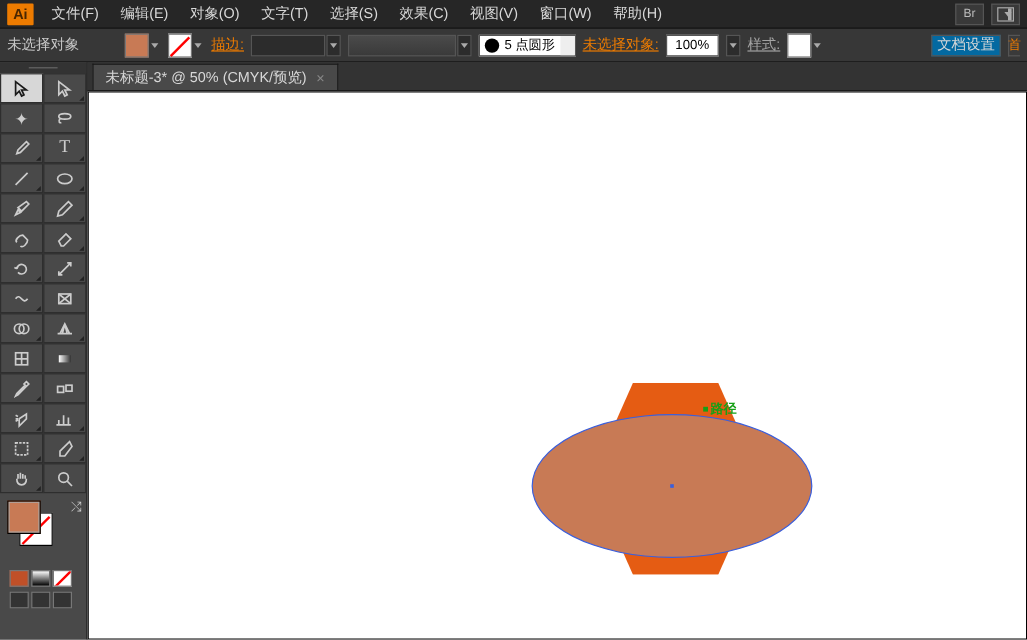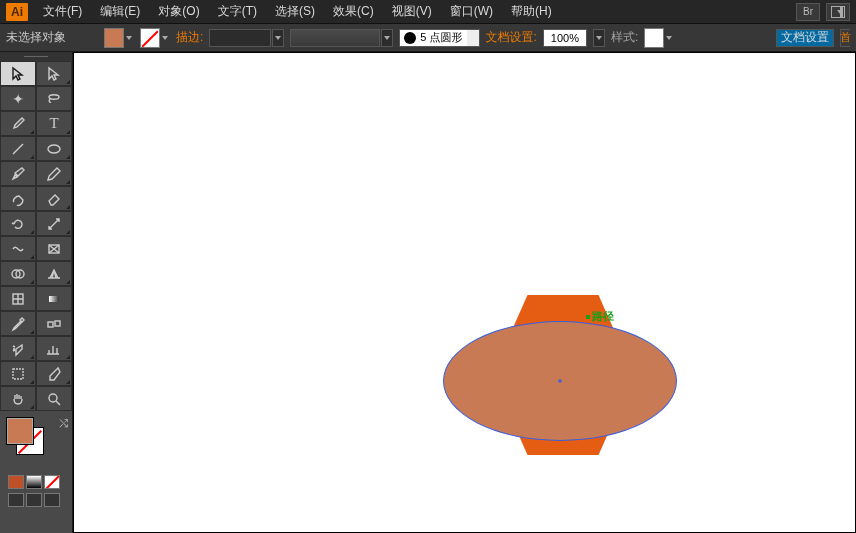--- a/index.html
+++ b/index.html
@@ -19,21 +19,21 @@
   
   .ctrlbar { height:28px; background:#373737; display:flex; align-items:center; padding:0 6px; gap:6px; border-bottom:1px solid #1a1a1a; }
   .ctrlbar .sel-label { color:#c8c8c8; font-size:12px; width:92px; }
   .swatch { width:20px; height:20px; border:1px solid #777; position:relative; }
   .swatch.fill { background:#c87a55; }
   .swatch.none { background:#fff; }
   .swatch.none::after { content:""; position:absolute; left:-2px; right:-2px; top:50%; border-top:2px solid red; transform:rotate(-45deg);}
   .swatch.white { background:#fff;}
   .swatch .tri{position:absolute;right:-9px;top:7px;width:0;height:0;border-left:3px solid transparent;border-right:3px solid transparent;border-top:4px solid #aaa;}
   .swatch-wrap{display:flex;align-items:center;margin-right:10px;}
-  .ctrlbar .lab { color:#ed7b00; font-size:12px; }
+  .ctrlbar .lab { color:#ed7b00; font-size:12px;text-decoration:underline; }
   .ctrlbar .pt-box{ display:flex; align-items:center;}
   .ctrlbar .pt-box .dash{width:62px;height:18px;background:#2c2c2c;border:1px solid #555;margin-right:1px;}
   .ctrlbar .pt-box .dd{width:12px;height:18px;background:#2c2c2c;border:1px solid #555;display:flex;align-items:center;justify-content:center;}
   .ctrlbar .pt-box .dd .tri{width:0;height:0;border-left:3px solid transparent;border-right:3px solid transparent;border-top:4px solid #aaa;}
   .ctrlbar .stroke-wide{width:90px;height:18px;background:linear-gradient(#4a4a4a,#3a3a3a);border:1px solid #555;margin-right:1px;}
   .ctrlbar .profile{display:flex;align-items:center;height:18px;border:1px solid #555;background:#fff;font-size:11px;color:#000;}
   .ctrlbar .profile .dot{width:12px;height:12px;border-radius:50%;background:#000;margin:0 4px;}
   .ctrlbar .profile .txt{padding-right:4px;}
   .ctrlbar .num-field{width:44px;height:18px;background:#fff;color:#000;border:1px solid #555;font-size:11px;text-align:center;line-height:16px;}
   .ctrlbar .doc-btn{width:58px;height:18px;background:#0369a1;border:1px solid #555;font-size:12px;display:flex;align-items:center;justify-content:center;}
@@ -133,21 +133,21 @@
       </div>
   </div>
   <div class="profile">
     <span class="dot"></span>
     <span class="txt">5 点圆形</span>
     <div class="dd" style="width:12px;height:16px;background:#eee;display:flex;align-items:center;justify-content:center;">
         <span class="tri" style="border-top-color:#333"></span>
       </div>
   </div>
 
-  <div class="lab">文档设置:</div>
+  <div class="lab">未选择对象:</div>
   <div class="num-field">100%</div>
   <div class="dd" style="width:12px;height:18px;background:#2c2c2c;border:1px solid #555;display:flex;align-items:center;justify-content:center;">
       <span class="tri" style="width:0;height:0;border-left:3px solid transparent;border-right:3px solid transparent;border-top:4px solid #aaa;"></span>
     </div>
 
   <div class="lab" style="color:#a3a3a3">样式:</div>
   <div class="swatch-wrap">
     <div class="swatch white">
         <span class="tri"></span>
       </div>
@@ -358,20 +358,26 @@
       </div>
       <div class="screens">
         <div></div>
         <div></div>
         <div></div>
       </div>
     </div>
   </div>
 
   <div class="docarea">
+    <div class="tabbar">
+      <div class="doc-tab">
+        <span>未标题-3* @ 50% (CMYK/预览)</span>
+        <span class="x">×</span>
+      </div>
+    </div>
     <div class="canvas-wrap">
       <div class="artboard"></div>
       <div class="hexagon"></div>
       <div class="ellipse">
         <div class="cp"></div>
       </div>
       <div class="pathlabel">
         <span class="anchor"></span><span>路径</span>
       </div>
     </div>

